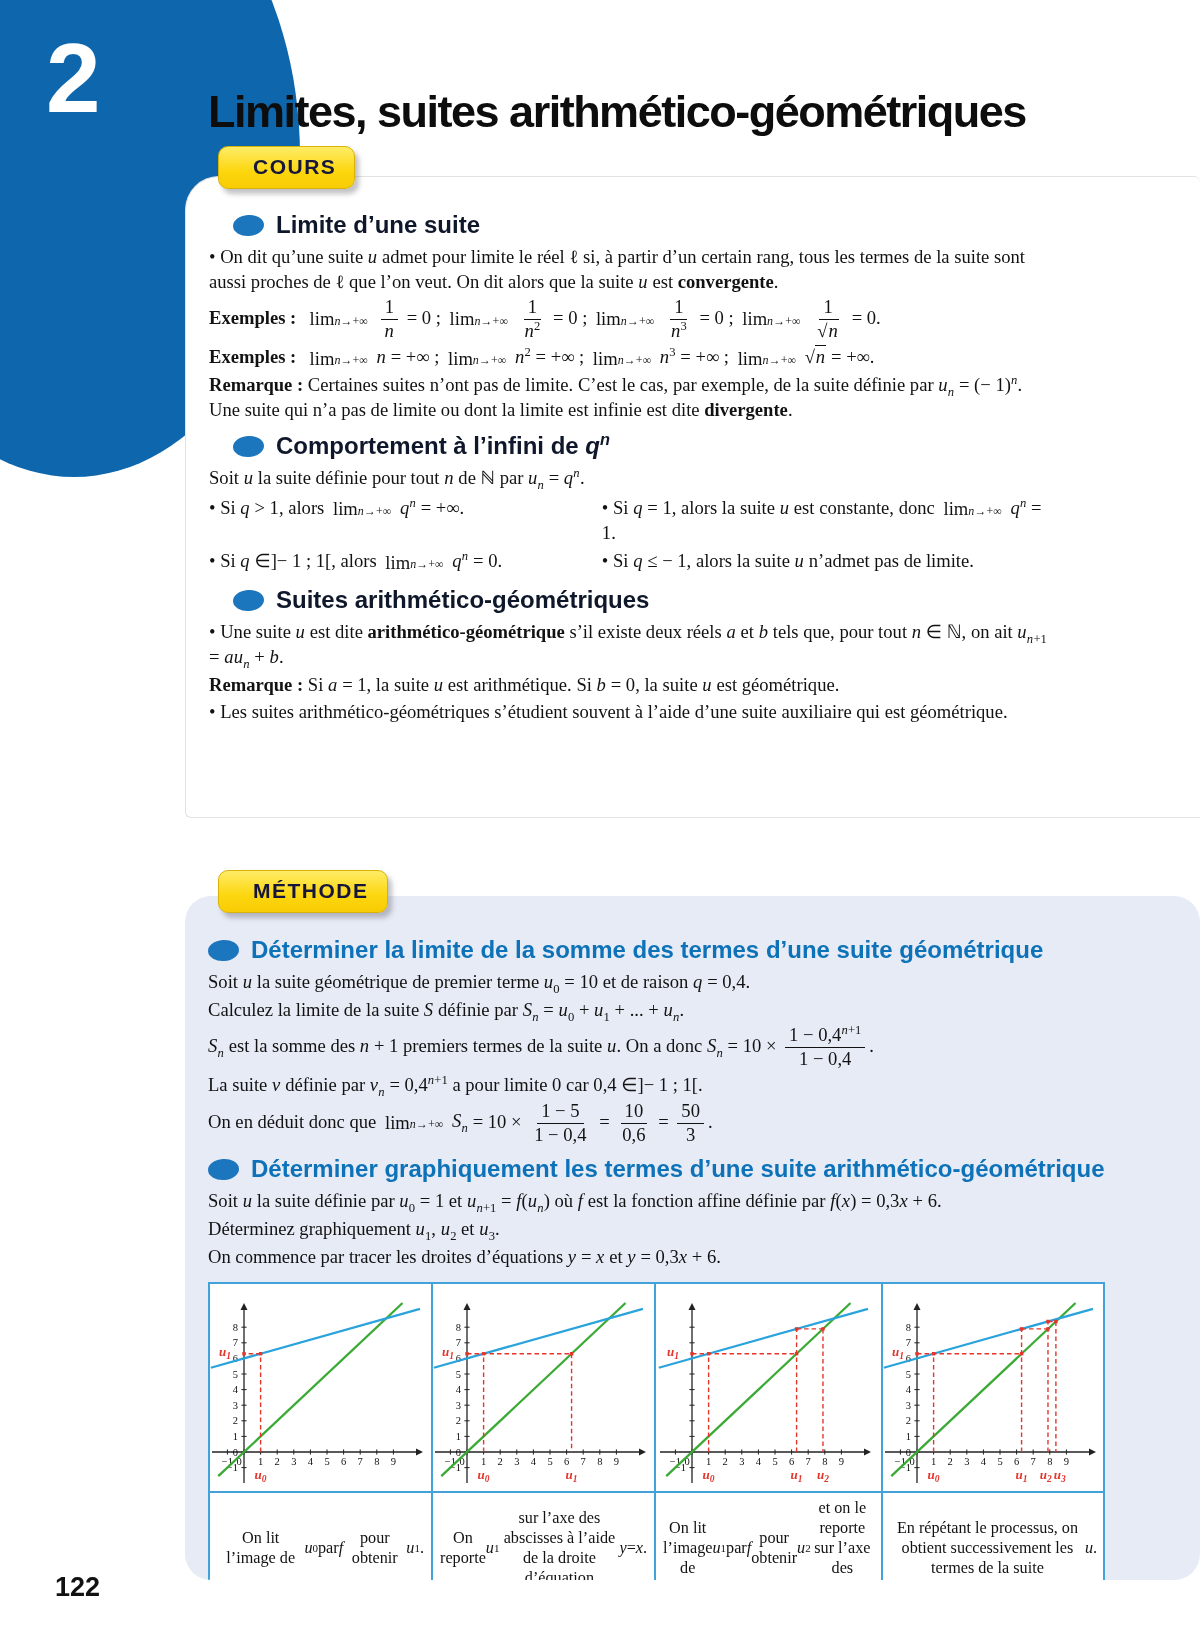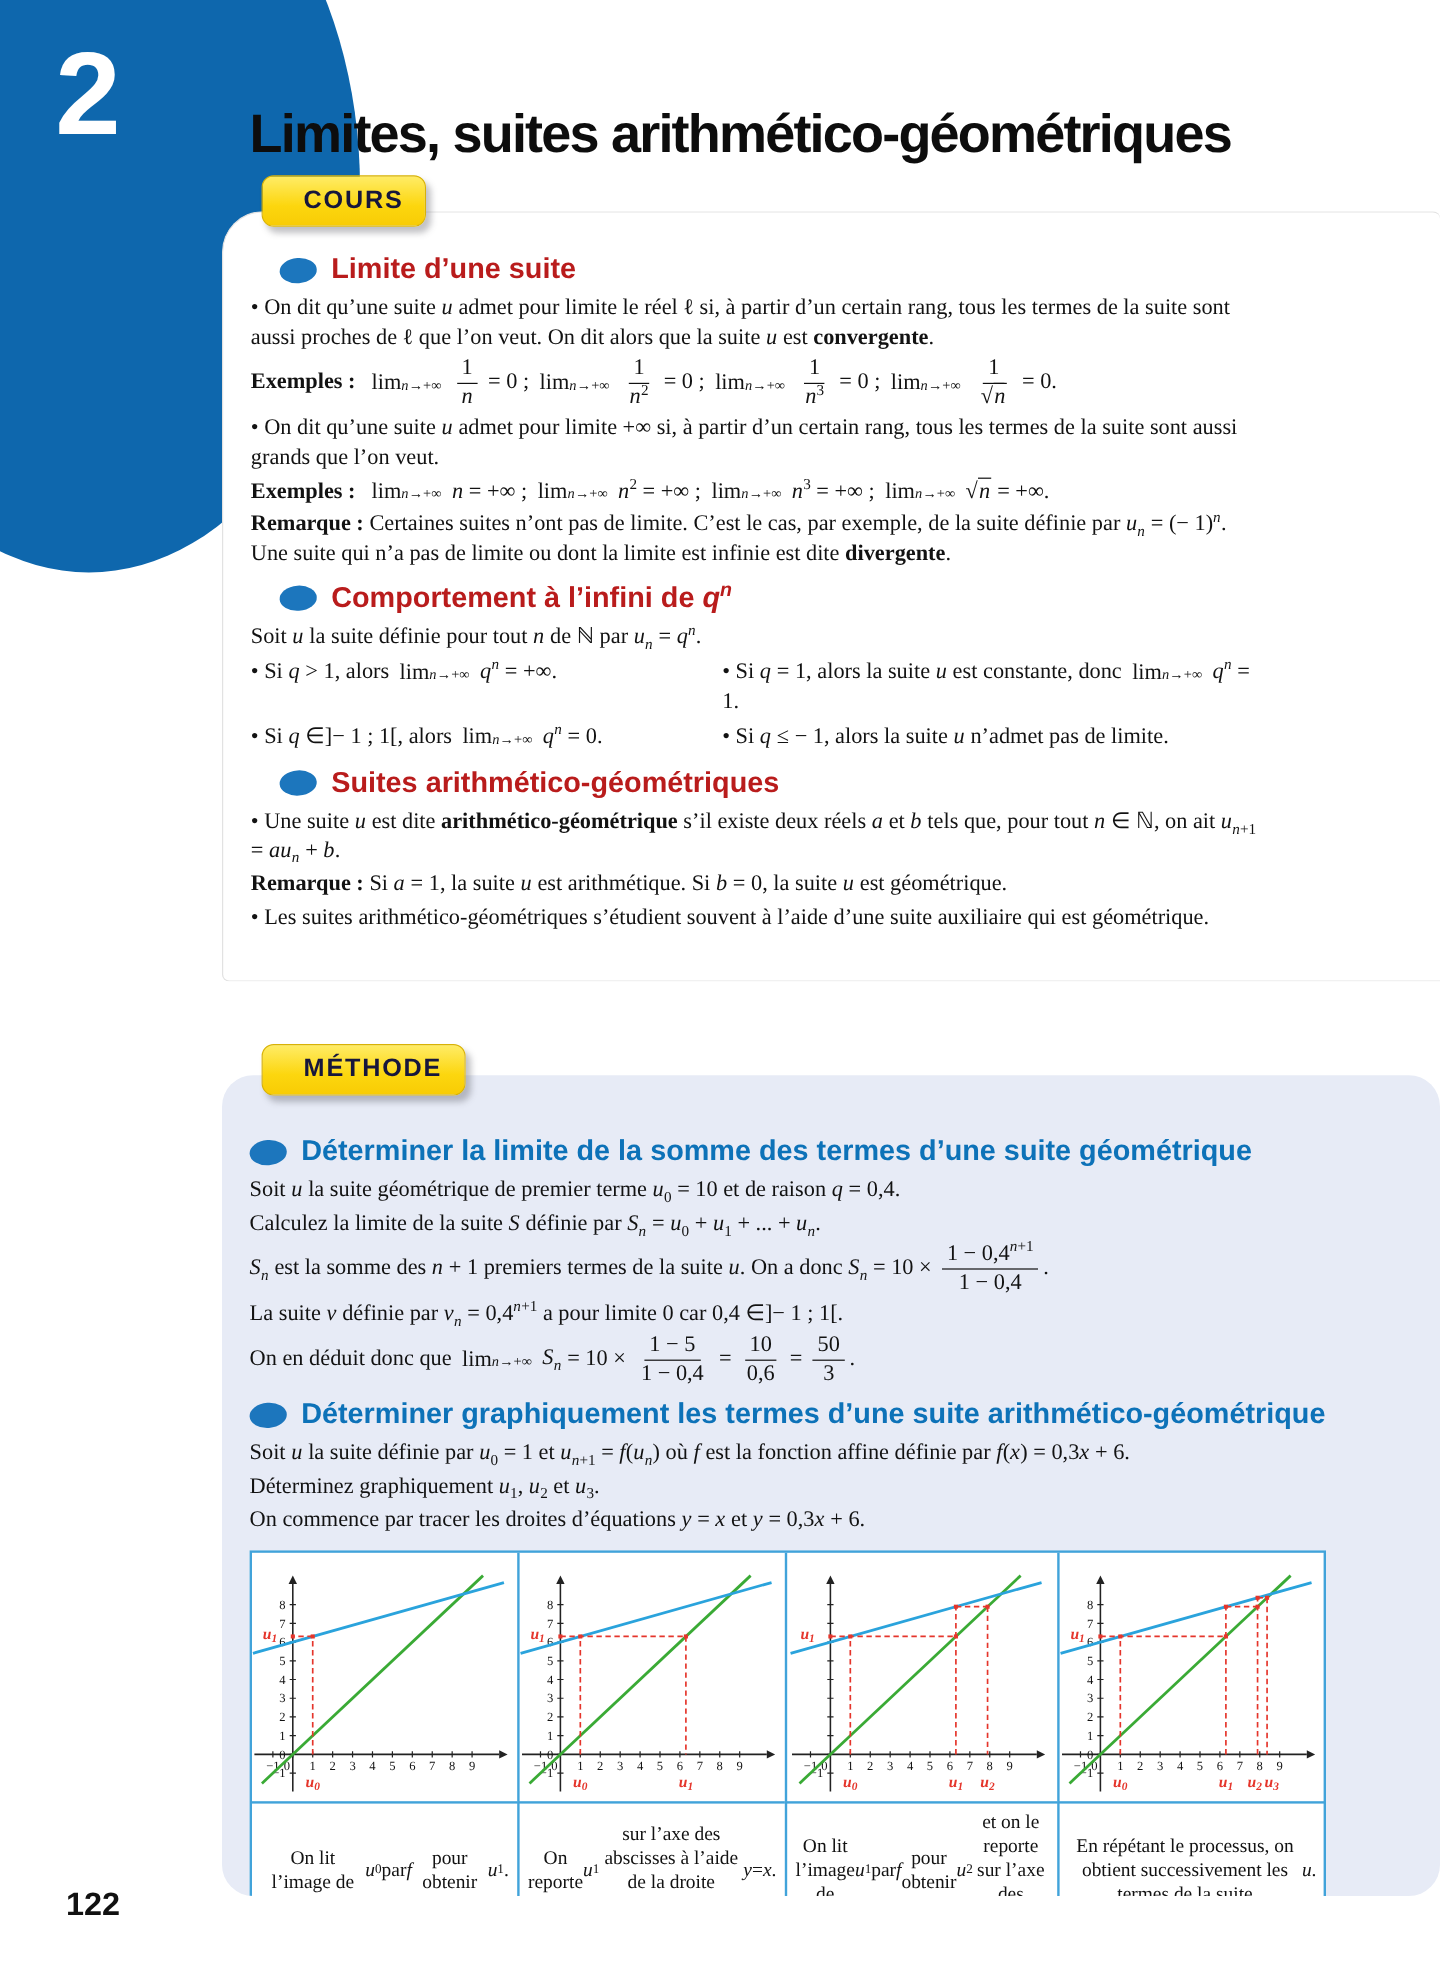--- a/index.html
+++ b/index.html
@@ -25,24 +25,24 @@
         letter-spacing:1.5px;color:#16163c;
         box-shadow:4px 5px 5px rgba(80,80,90,.35);}
   .badge-cours{top:146px;}
   .badge-methode{top:870px;}
   
   .panel{position:absolute;left:185px;right:0;overflow:hidden;box-sizing:border-box;}
   .panel-cours{top:176px;height:642px;background:#fff;
         border:1px solid #e2e2e2;border-right:none;
         border-radius:34px 6px 0 6px;padding:24px 150px 0 23px;}
   .panel-methode{top:896px;height:684px;background:#e7ebf6;
-        border-radius:26px;padding:40px 95px 0 23px;}
+        border-radius:26px;padding:30px 95px 0 23px;}
   
   .sec-h{display:flex;align-items:center;gap:12px;margin:10px 0 6px 24px;
-        font-family:"Liberation Sans",sans-serif;font-weight:bold;font-size:24px;color:#b91c1c;}
+        font-family:"Liberation Sans",sans-serif;font-weight:bold;font-size:24px;color:#0f172a;}
   .sec-h.blue{color:#0d72b8;margin-left:0;}
   .bullet{flex:0 0 auto;width:31px;height:21px;border-radius:50%;
         background:#1c76bd;transform:rotate(-4deg);}
   
   .bt{font-size:18.6px;line-height:1.33;margin:3px 0;}
   .bt i{letter-spacing:.2px;}
   sub,sup{font-size:68%;line-height:0;}
   .lim{display:inline-flex;align-items:center;vertical-align:middle;
        line-height:1;margin:0 4px;font-style:normal;}
   .lim .lu{font-size:12px;margin-top:2px;}
@@ -100,21 +100,20 @@
       </span> <span class="frac">
         <span class="num">1</span>
         <span class="den"><i>n</i><sup>3</sup></span>
       </span> = 0 ; <span class="lim">
         <span>lim</span>
         <span class="lu"><i>n</i>→+∞</span>
       </span> <span class="frac">
         <span class="num">1</span>
         <span class="den">√<span class="ovl"><i>n</i></span></span>
       </span> = 0.</p>
-  <p class="bt">• On dit qu’une suite <i>u</i> admet pour limite +∞ si, à partir d’un certain rang, tous les termes de la suite sont aussi grands que l’on veut.</p>
   <p class="bt"><b>Exemples :</b>&nbsp; <span class="lim">
         <span>lim</span>
         <span class="lu"><i>n</i>→+∞</span>
       </span> <i>n</i> = +∞ ; <span class="lim">
         <span>lim</span>
         <span class="lu"><i>n</i>→+∞</span>
       </span> <i>n</i><sup>2</sup> = +∞ ; <span class="lim">
         <span>lim</span>
         <span class="lu"><i>n</i>→+∞</span>
       </span> <i>n</i><sup>3</sup> = +∞ ; <span class="lim">

